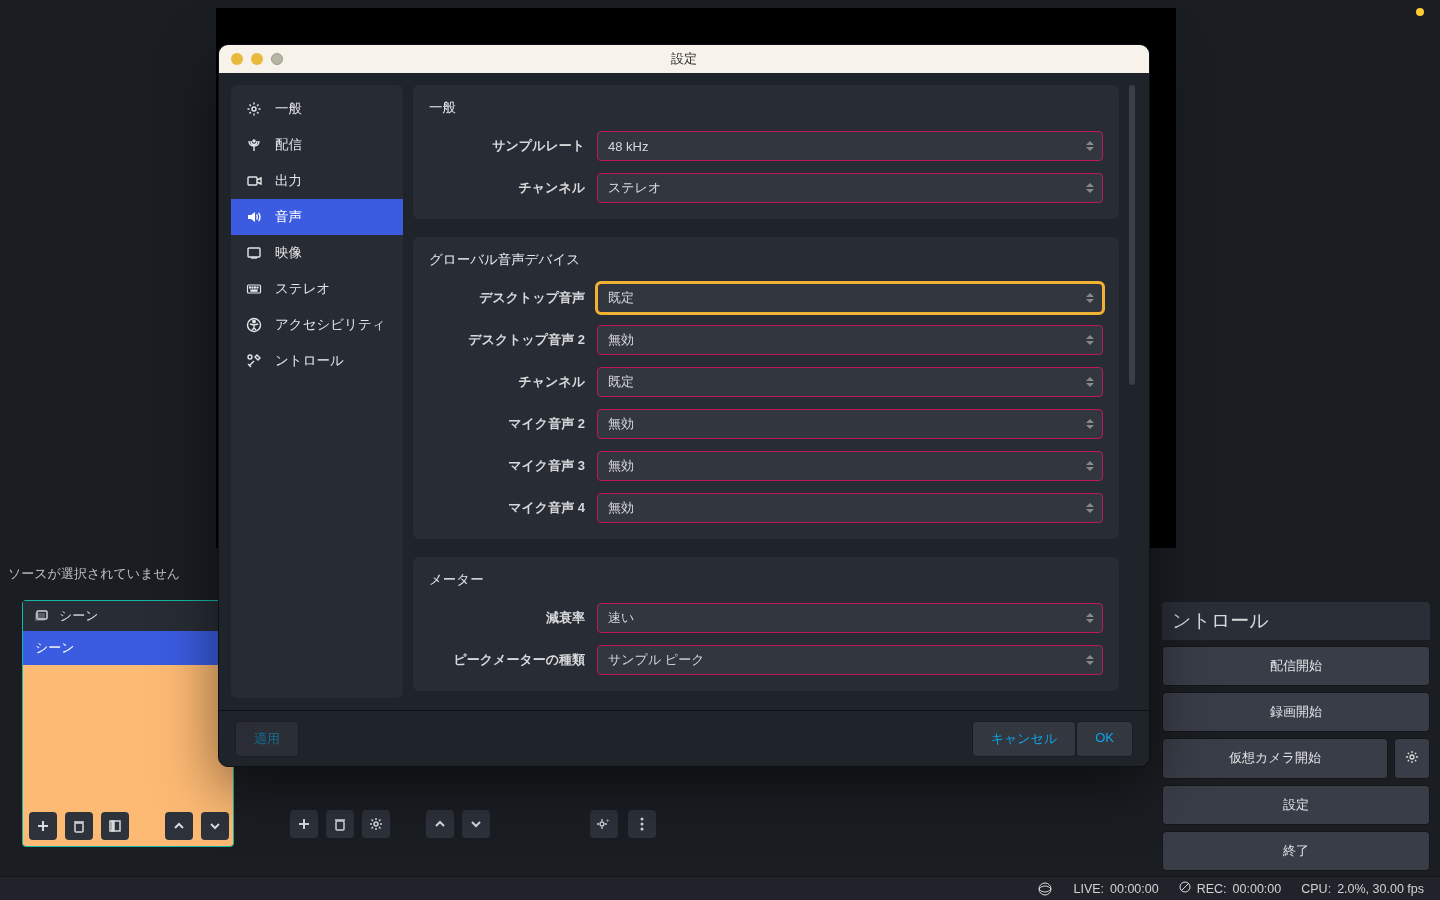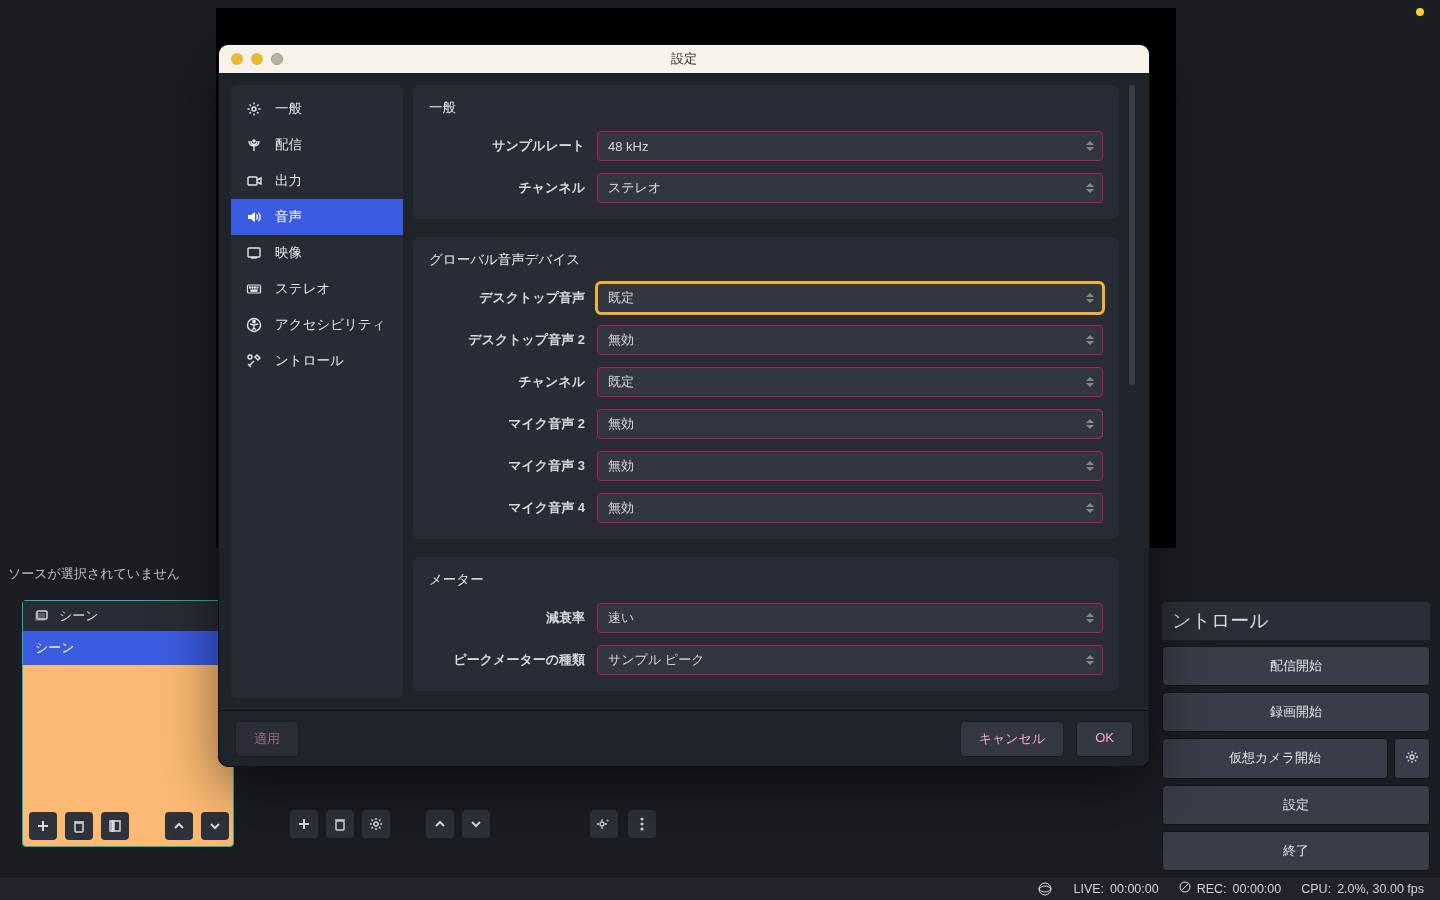--- a/index.html
+++ b/index.html
@@ -271,25 +271,25 @@
     border-top: 1px solid #0e1013;
     display: flex; align-items: center; justify-content: space-between;
     padding: 0 16px;
   }
   .footer-btn {
     background: #33373f;
     border: 1px solid #191c22;
     border-radius: 4px;
     padding: 8px 18px;
     font-size: 13px;
-    color: #f9a8d4;
+    color: #0ea5e9;
     cursor: pointer;
   }
   .footer-btn.muted { opacity: 0.55; }
-  .footer-right { display: flex; gap: 12px; }
+  .footer-right { display: flex; }
 </style>
 </head>
 <body>
 
 <div class="bg-preview"></div>
 <span class="bg-yellow-dot"></span>
 
 <div class="bg-no-source">ソースが選択されていません</div>
 
 <div class="bg-scenes-panel">

